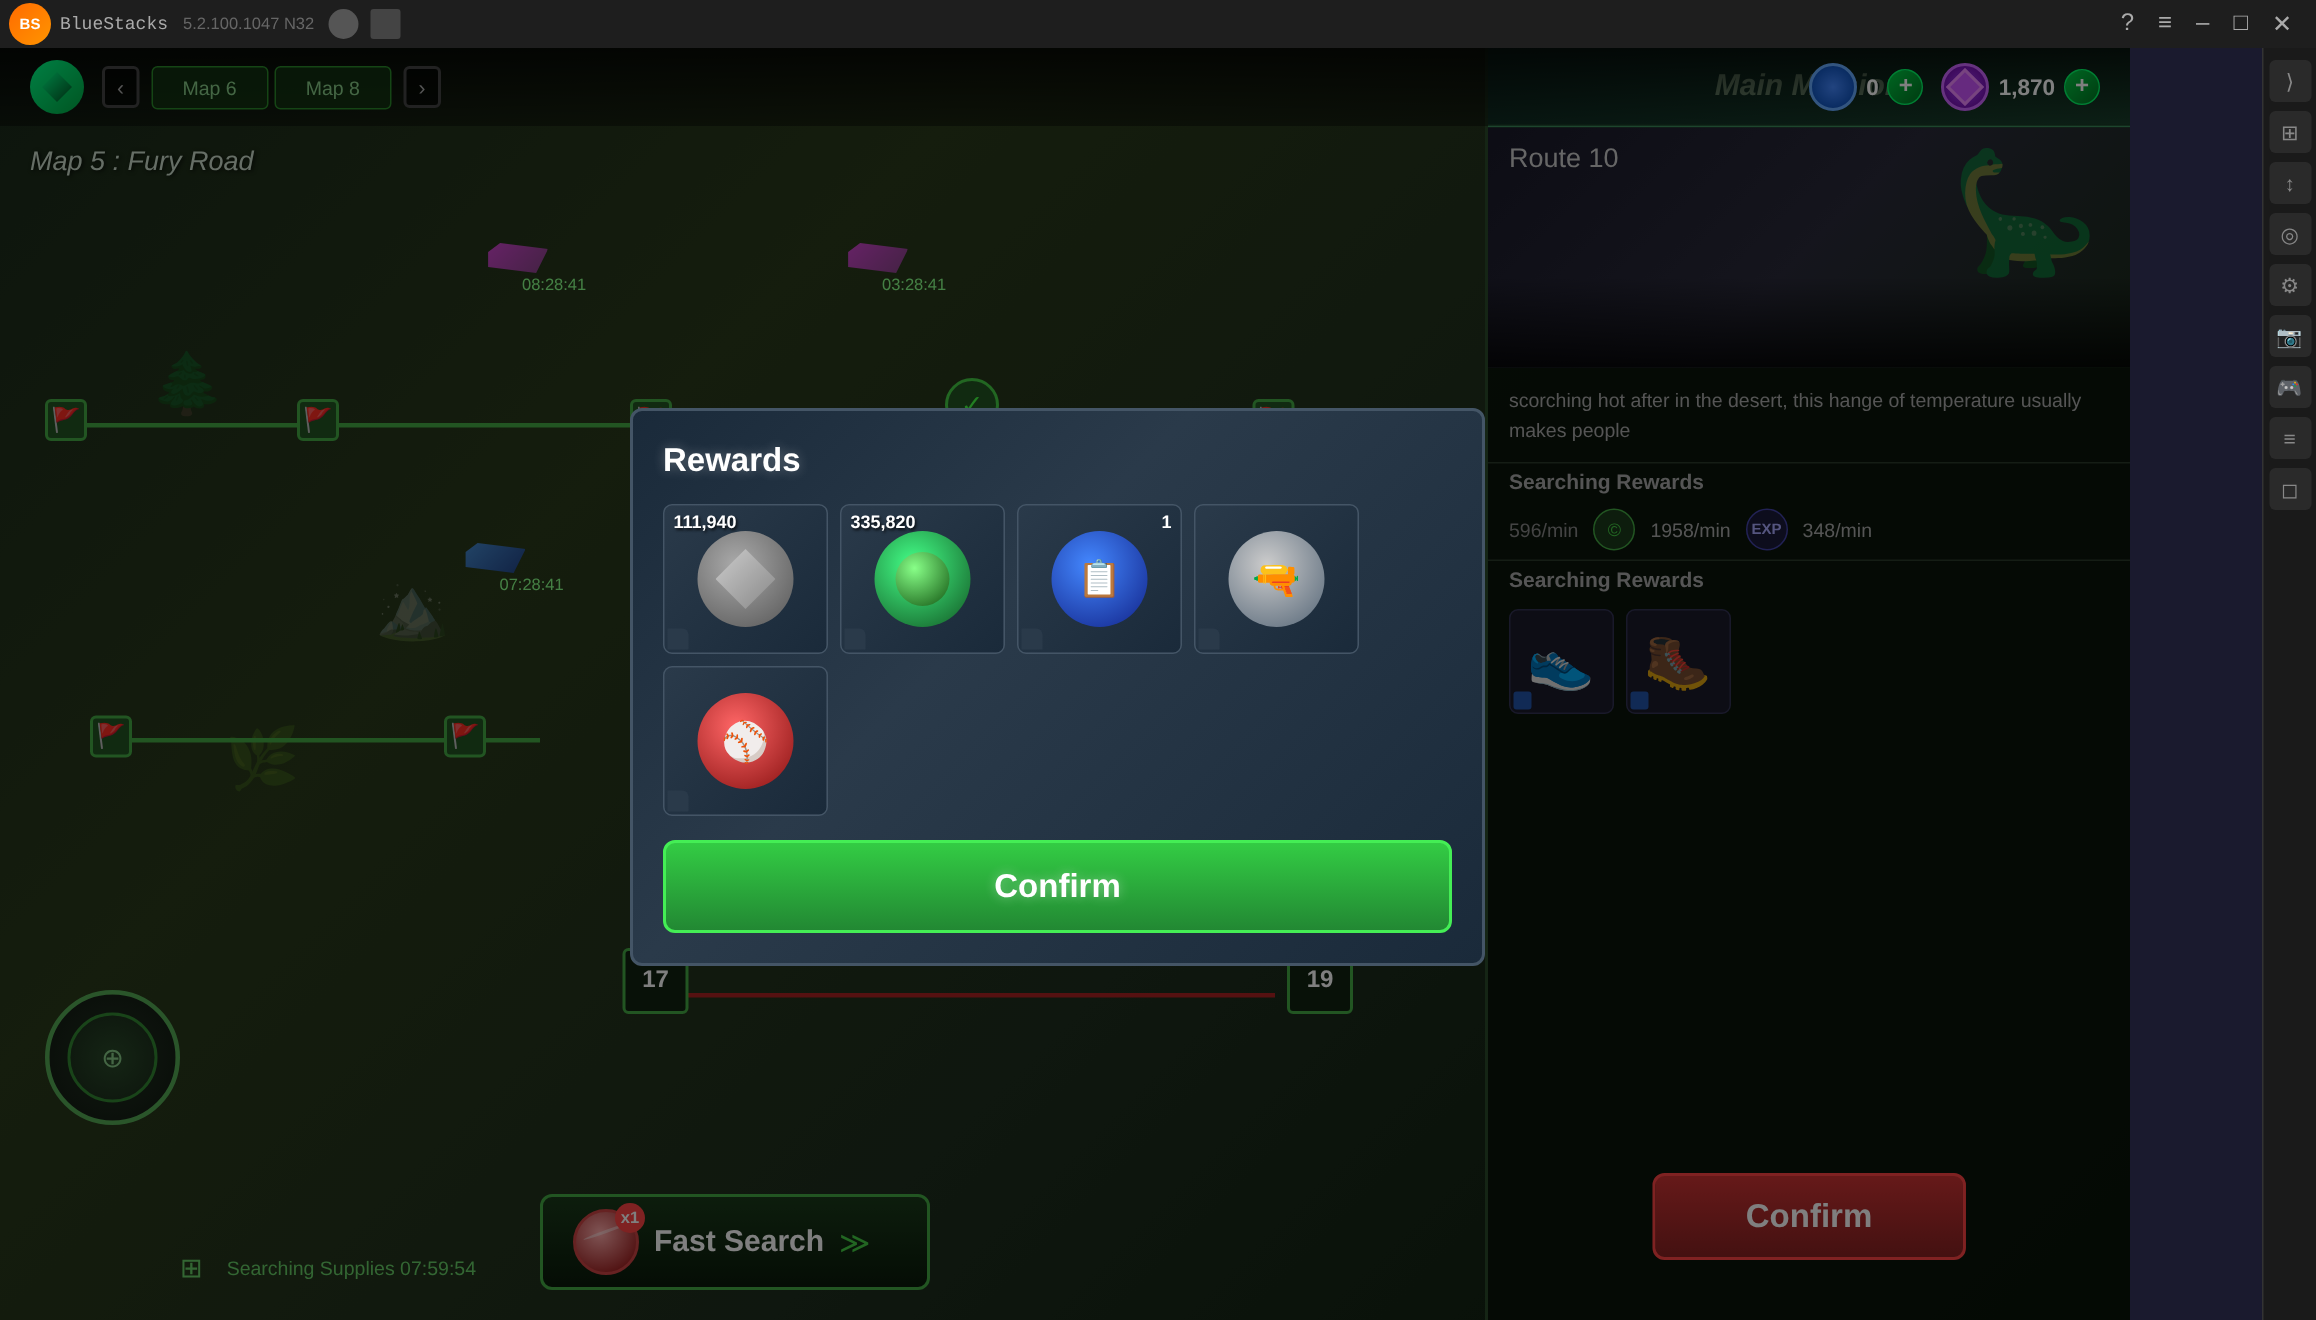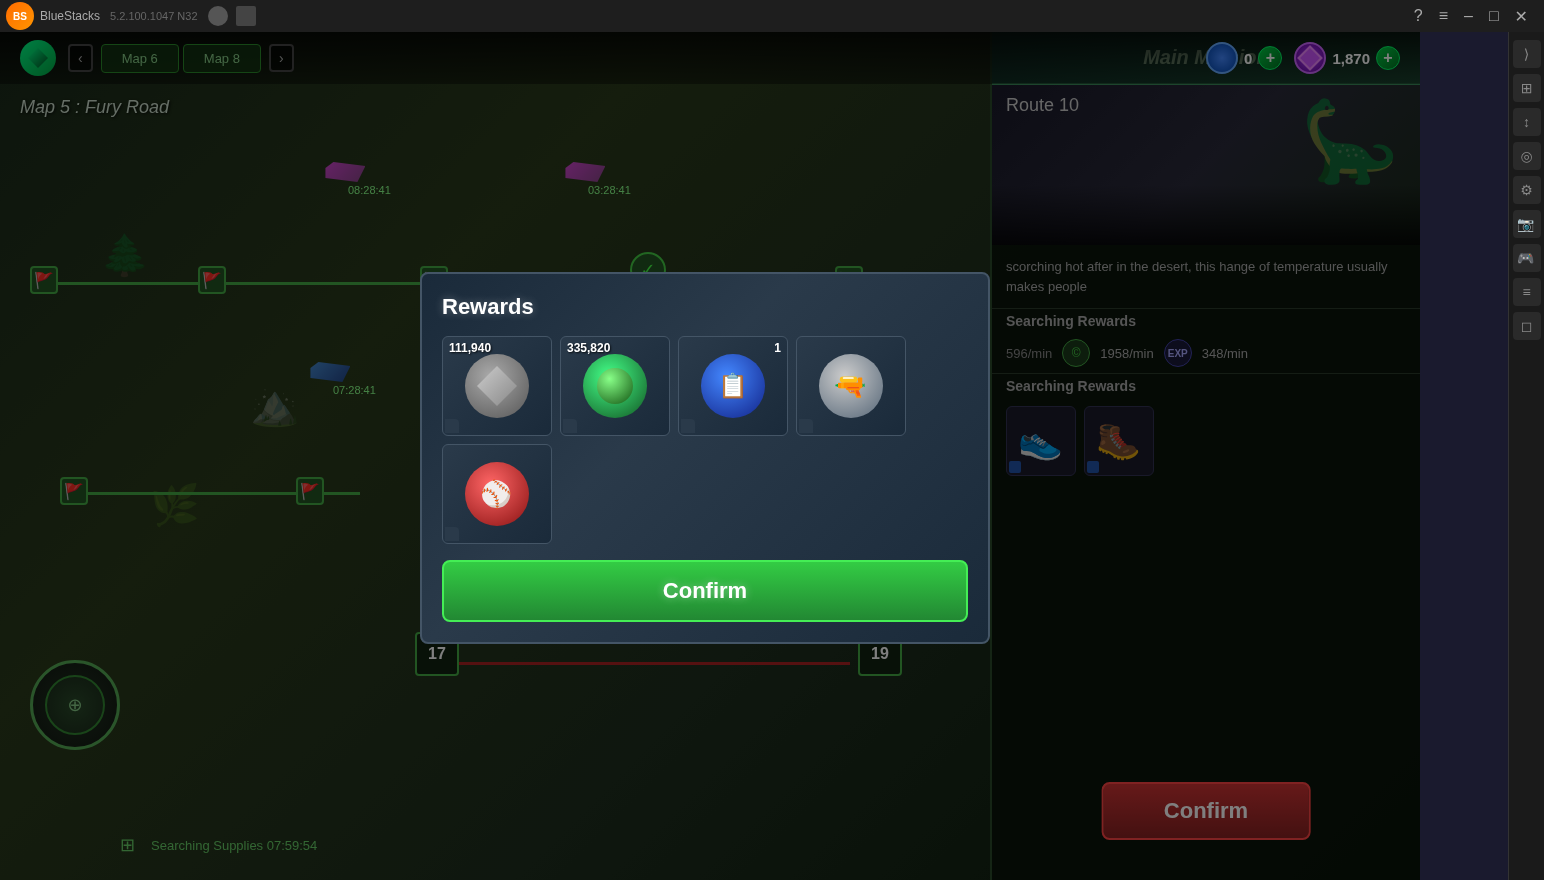--- a/index.html
+++ b/index.html
@@ -24,21 +24,21 @@
     }
     .titlebar-logo {
       width: 28px; height: 28px;
       background: linear-gradient(135deg, #ff6b00, #ff9500);
       border-radius: 50%;
       margin: 2px 6px;
       display: flex; align-items: center; justify-content: center;
       color: white; font-weight: bold; font-size: 10px;
     }
     .titlebar-brand {
-      color: #aaa; font-size: 12px; margin-right: 10px;
+      color: #aaa; font-size: 12px; margin-right: 10px; font-family: Liberation Mono, monospace;
     }
     .titlebar-version {
       color: #666; font-size: 11px;
     }
     .titlebar-icons {
       margin-left: auto;
       display: flex; gap: 8px; align-items: center; padding-right: 12px;
     }
     .titlebar-icon {
       color: #aaa; font-size: 16px; cursor: pointer; padding: 4px;
@@ -652,20 +652,30 @@
     <div class="compass-inner">
       <span style="color:#88cc88;font-size:18px;">⊕</span>
     </div>
   </div>
 
   <div class="bottom-status" style="bottom:24px;left:120px;">
     <div class="menu-icon">⊞</div>
     <span class="status-text">Searching Supplies 07:59:54</span>
   </div>
 
+  <div class="fast-search-btn" style="bottom:20px;left:490px;">
+    <div style="position:relative;">
+      <div class="fast-search-ball">
+        <div style="position:absolute;top:12px;left:4px;right:4px;height:2px;background:rgba(255,255,255,0.4);border-radius:50%;transform:rotate(-20deg);"></div>
+      </div>
+      <div class="fast-search-badge">x1</div>
+    </div>
+    <span class="fast-search-label">Fast Search</span>
+    <span class="fast-search-arrows">≫</span>
+  </div>
 
   <div class="right-panel">
     <div class="mission-header">
       <span class="mission-title">Main Mission</span>
     </div>
     <div class="mission-image">
 
       <div style="position:absolute;right:20px;top:10px;font-size:80px;opacity:0.5;">🦕</div>
       <div class="mission-image-overlay"></div>
       <div class="route-label">Route 10</div>

